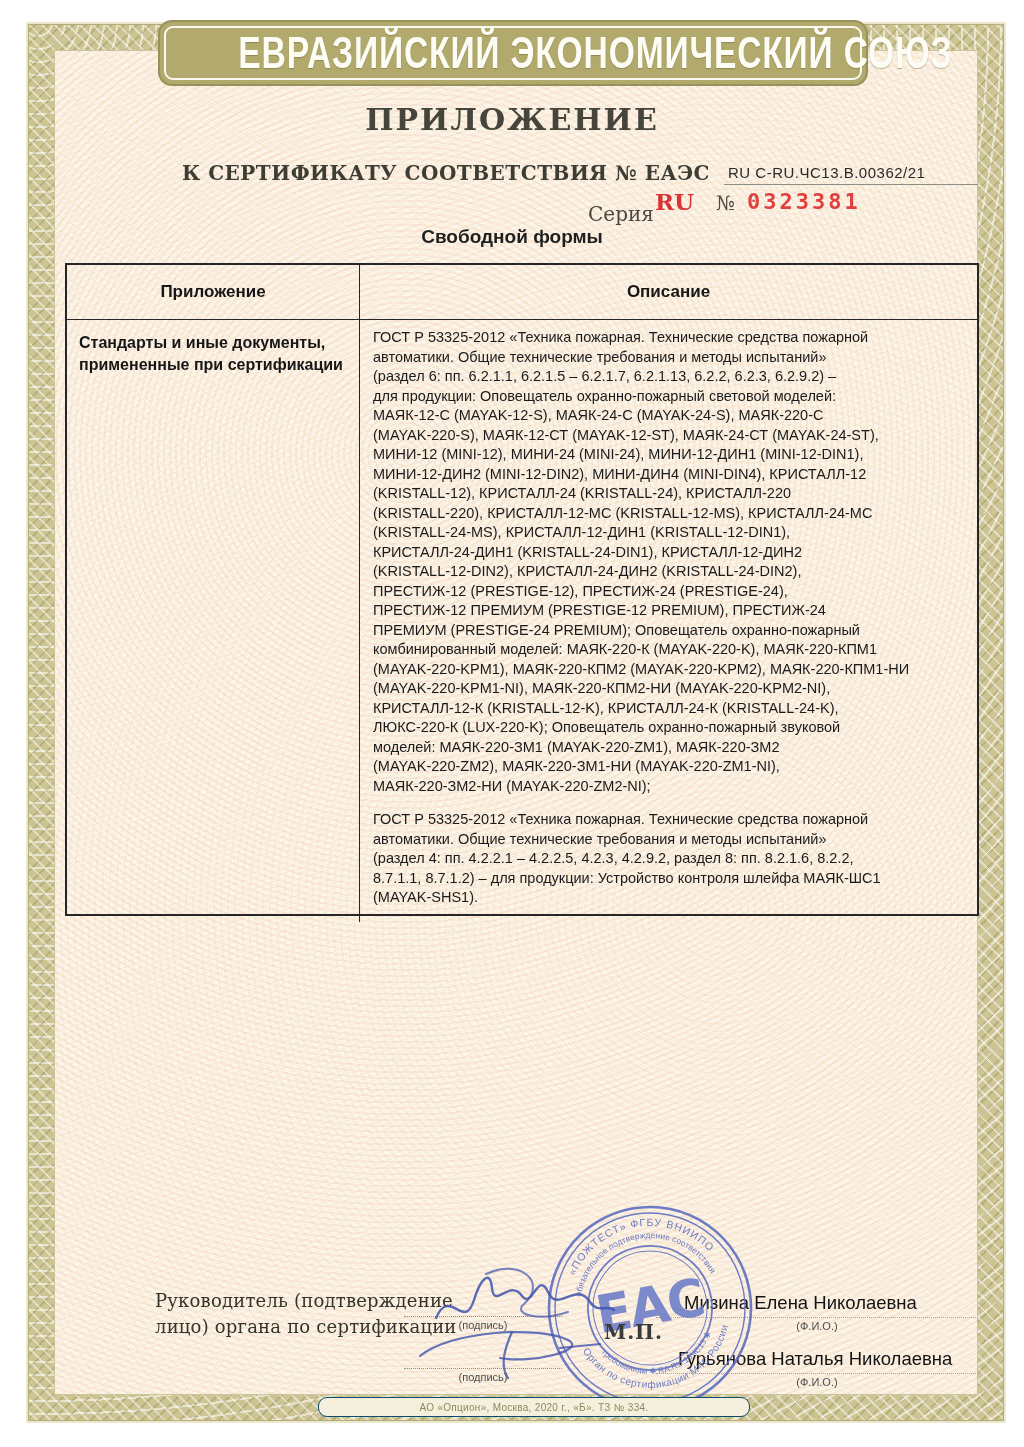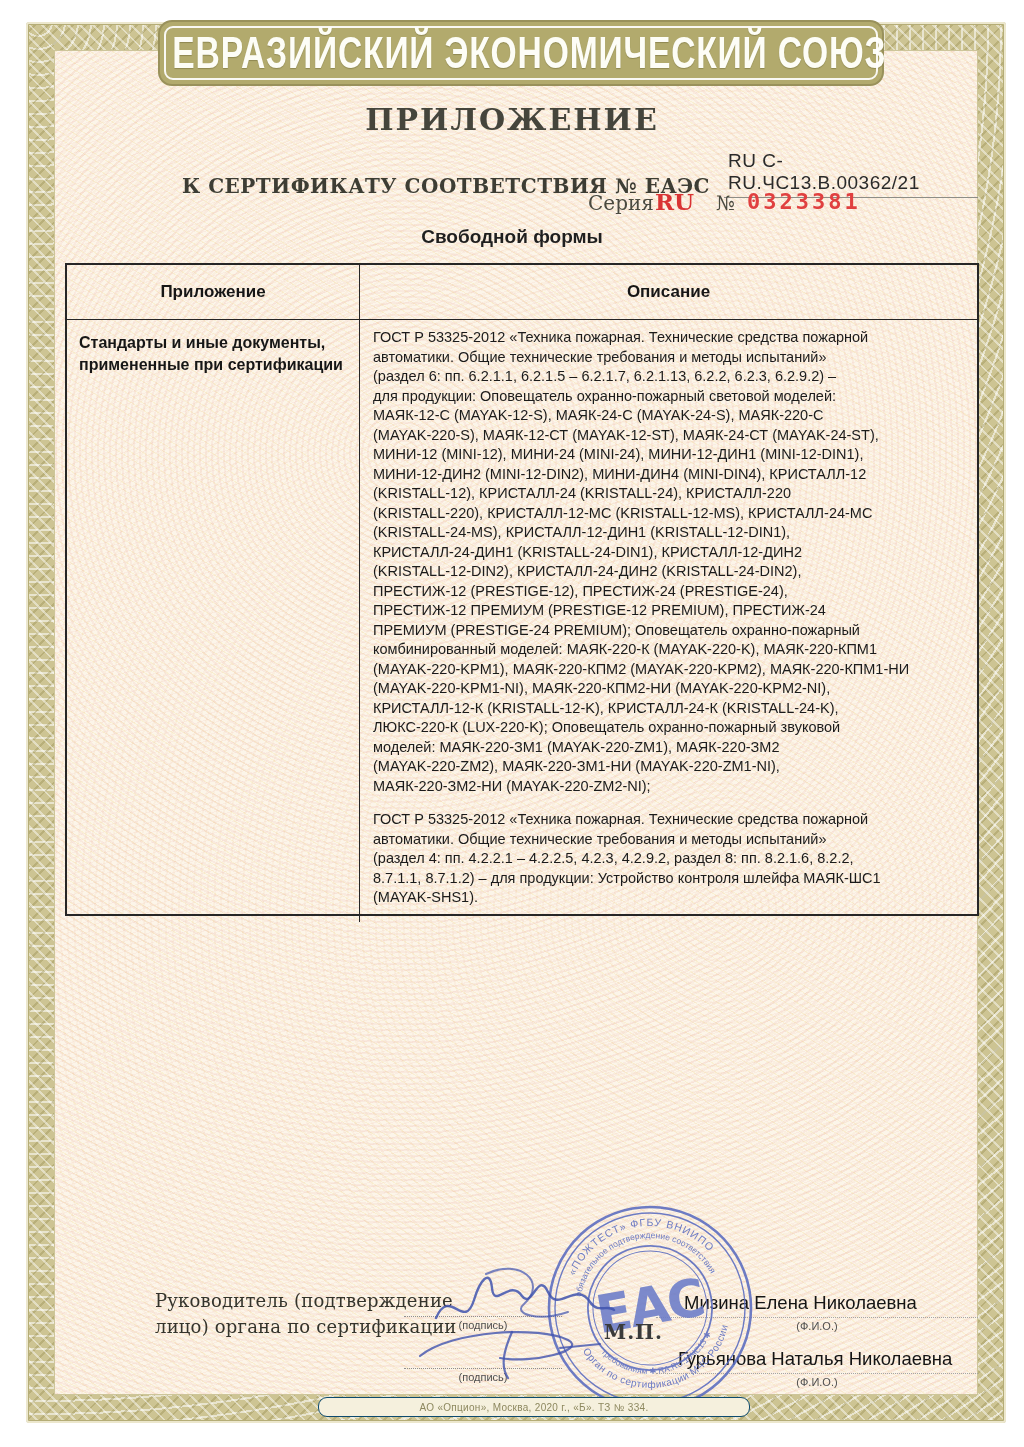--- a/index.html
+++ b/index.html
@@ -21,36 +21,36 @@
         background-image:
           repeating-radial-gradient(circle at 38% 30%, rgba(231,160,150,.13) 0 2px, rgba(0,0,0,0) 2px 6px),
           repeating-radial-gradient(circle at 72% 64%, rgba(236,186,140,.10) 0 2px, rgba(0,0,0,0) 2px 7px),
           repeating-linear-gradient(32deg, rgba(243,226,152,.28) 0 1px, rgba(0,0,0,0) 1px 6px),
           repeating-linear-gradient(-18deg, rgba(242,198,188,.20) 0 1px, rgba(0,0,0,0) 1px 5px);
         box-shadow:inset 0 0 0 1px #cdc59a;}
 
   
   .banner{position:absolute;left:158px;top:20px;width:706px;height:62px;z-index:5;
         background:#b2aa6d;border:2px solid #99915b;border-radius:14px;
-        display:flex;align-items:center;justify-content:center;padding-left:16px;}
+        display:flex;align-items:center;justify-content:flex-start;}
   .banner:after{content:"";position:absolute;inset:4px;border:2px solid rgba(255,255,255,.92);
         border-radius:9px;pointer-events:none;}
   .banner-text{font-family:"Liberation Sans",sans-serif;font-weight:700;font-size:41px;
         color:#fdfdf6;letter-spacing:1px;transform:scaleX(.82) scaleY(1.08);white-space:nowrap;
         text-shadow:0 1px 1px rgba(90,85,40,.4);}
 
   .abs{position:absolute;}
   .title{left:0;width:1024px;top:102px;text-align:center;font-family:"DejaVu Serif",serif;
         font-weight:700;font-size:30px;letter-spacing:2px;color:#45453c;}
   .cert-row{left:182px;top:150px;width:796px;display:flex;align-items:flex-end;}
   .cert-label{font-family:"DejaVu Serif",serif;font-weight:700;font-size:20px;color:#3d3d34;
         white-space:nowrap;letter-spacing:.5px;margin-top:11px;}
-  .cert-number{flex:1;margin-left:14px;font-size:19px;color:#2a2a2a;
+  .cert-number{flex:1;margin-left:14px;font-size:15px;color:#2a2a2a;
         border-bottom:1.5px solid #8d8d86;padding:0 4px 3px 4px;letter-spacing:.5px;}
-  .series-label{left:588px;top:191px;font-family:"DejaVu Serif",serif;font-size:20px;color:#4a4a40;}
+  .series-label{left:588px;top:202px;font-family:"DejaVu Serif",serif;font-size:20px;color:#4a4a40;}
   .series-value{left:655px;top:188px;font-family:"DejaVu Serif",serif;font-weight:700;
         font-size:23px;color:#d93434;}
   .number-sign{left:716px;top:191px;font-family:"DejaVu Serif",serif;font-size:20px;color:#4a4a40;}
   .blank-number{left:747px;top:189px;font-family:"DejaVu Sans Mono",monospace;font-weight:700;
         font-size:22px;letter-spacing:3px;color:#e04040;}
   .form-type{left:0;width:1024px;top:226px;text-align:center;font-weight:700;font-size:19px;color:#1f1f1f;}
 
   
   .doc-table{left:65px;top:263px;width:910px;height:649px;display:grid;
         grid-template-columns:293px 1fr;grid-template-rows:55px 1fr;

